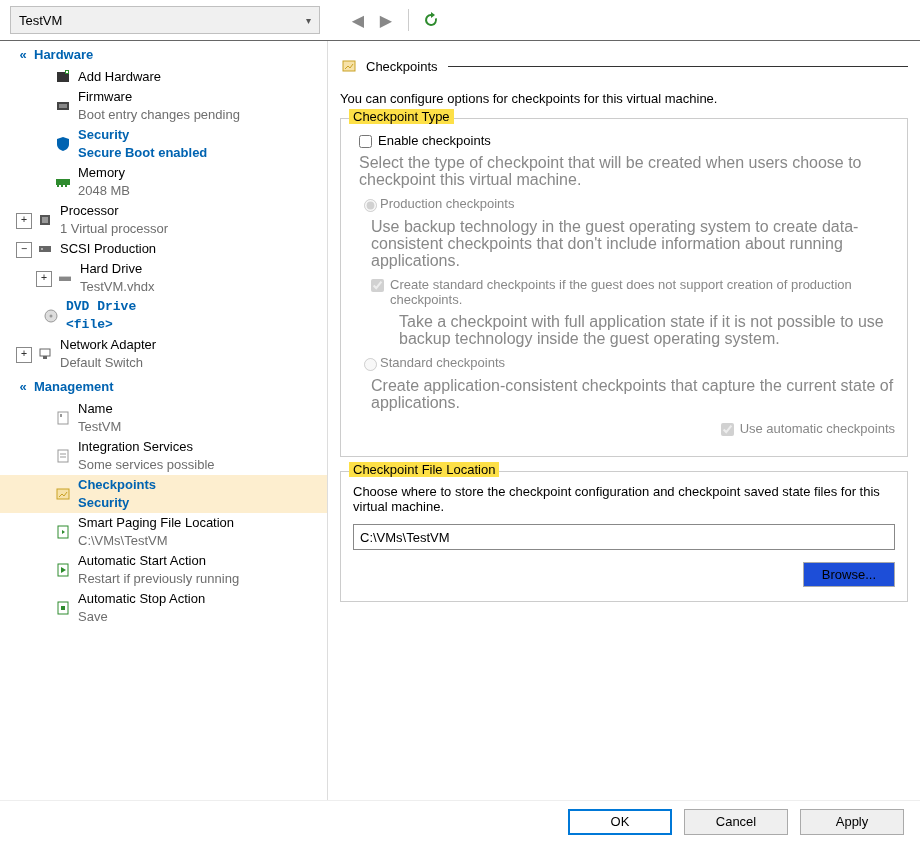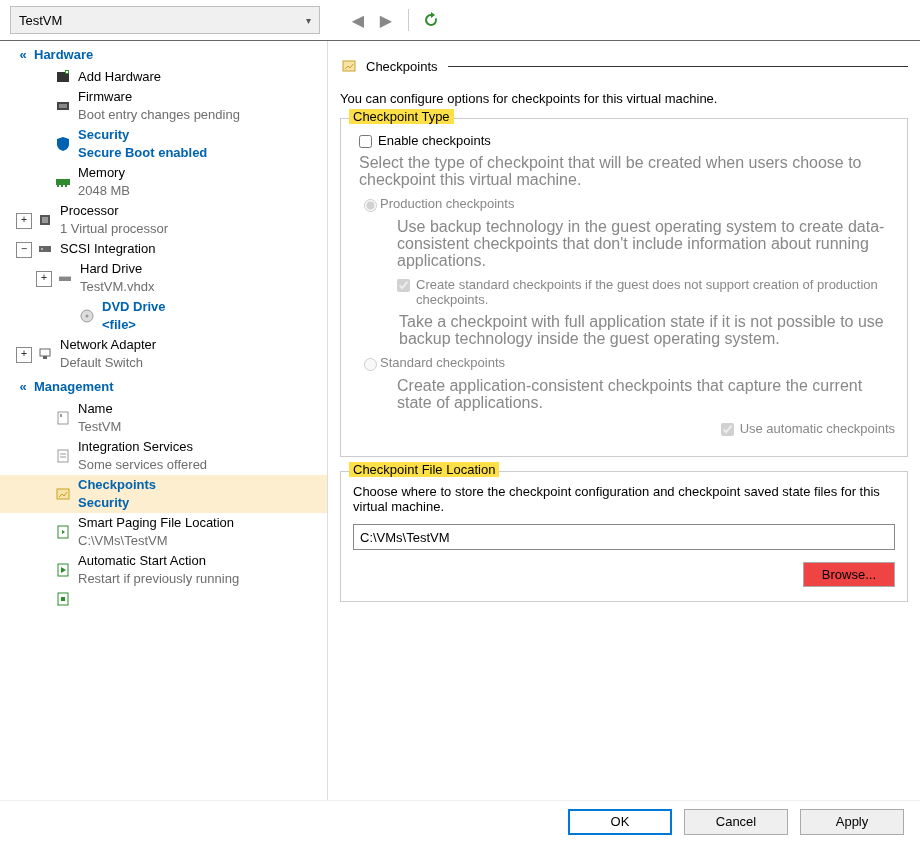--- a/index.html
+++ b/index.html
@@ -117,21 +117,21 @@
     align-items:center;
     justify-content:center;
   }
   .tree-item .lbls { display:flex; flex-direction:column; }
   .tree-item .title { color:#000; }
   .tree-item .title.blue { color:#0063b1; font-weight:bold; }
   .tree-item .sub { color:#6e6e6e; }
   .tree-item .sub.blue { color:#0063b1; font-weight:bold; }
   .tree-item.selected { background:#fdeecf; }
   .ind1 { padding-left: 36px; }
-  .ind2 { padding-left: 60px; }
+  .ind2 { padding-left: 24px; font-family: Liberation Mono, monospace; }
   .ind0 { padding-left: 16px; }
 
   
   .panel-header {
     display:flex;
     align-items:center;
     margin: 4px 0 16px 0;
   }
   .panel-header .ico {
     width:18px; height:18px; margin-right:8px;
@@ -156,34 +156,34 @@
     left:8px;
     background:#fde047;
     padding: 0 4px;
     color:#000;
   }
   .ckrow { display:flex; align-items:flex-start; margin: 6px 0; }
   .ckrow input[type=checkbox], .ckrow .radio { margin: 2px 6px 0 0; }
   .disabled { color:#888; }
   .subtext { color:#888; margin: 4px 0 8px 20px; font-size:16px; line-height:17px;}
   .lvl1 { margin-left: 6px; }
-  .lvl2 { margin-left: 44px; }
+  .lvl2 { margin-left: 18px; }
   .lvl3 { margin-left: 46px; }
   .path-input {
     width: 100%;
     box-sizing: border-box;
     height: 26px;
     padding: 2px 6px;
     border: 1px solid #888;
     font: inherit;
     margin: 6px 0;
   }
   .browse-row { text-align: right; margin-top: 6px;}
   .browse-btn {
-    background: #ef4444;
+    background: #1d4ed8;
     border: 1px solid #aaa;
     padding: 4px 18px;
     font: inherit;
   }
   
   .bottom {
     height: 42px;
     display:flex;
     justify-content:flex-end;
     align-items:center;
@@ -312,21 +312,21 @@
 
     <div class="tree-item ind0">
       <span class="exp">−</span>
       <span class="ico">
         <svg width="16" height="16">
             <rect x="2" y="5" width="12" height="6" fill="#666"></rect>
             <circle cx="5" cy="8" r="1" fill="#ccc"></circle>
           </svg>
       </span>
       <div class="lbls">
-        <span class="title">SCSI Integration</span>
+        <span class="title">SCSI Production</span>
       </div>
     </div>
 
     <div class="tree-item ind1">
       <span class="exp">+</span>
       <span class="ico">
         <svg width="16" height="16">
             <rect x="2" y="6" width="12" height="5" fill="#888"></rect>
             <rect x="2" y="6" width="12" height="1" fill="#ccc"></rect>
           </svg>
@@ -387,21 +387,21 @@
     <div class="tree-item ind1">
       <span class="exp blank"></span>
       <span class="ico">
         <svg width="16" height="16">
             <rect x="3" y="2" width="10" height="12" fill="none" stroke="#999"></rect>
             <path d="M5 6h6M5 9h6" stroke="#999"></path>
           </svg>
       </span>
       <div class="lbls">
         <span class="title">Integration Services</span>
-        <span class="sub">Some services offered</span>
+        <span class="sub">Some services possible</span>
       </div>
     </div>
 
     <div class="tree-item ind1 selected">
       <span class="exp blank"></span>
       <span class="ico">
         <svg width="16" height="16">
             <rect x="2" y="3" width="12" height="10" fill="#f7e2a8" stroke="#c9a227"></rect>
             <path d="M4 11l3-3 2 2 3-4" stroke="#c9a227" fill="none"></path>
           </svg>
@@ -441,20 +441,24 @@
     </div>
 
     <div class="tree-item ind1">
       <span class="exp blank"></span>
       <span class="ico">
         <svg width="16" height="16">
             <rect x="3" y="2" width="10" height="12" fill="none" stroke="#2e8b2e"></rect>
             <rect x="6" y="6" width="4" height="4" fill="#2e8b2e"></rect>
           </svg>
       </span>
+      <div class="lbls">
+        <span class="title">Automatic Stop Action</span>
+        <span class="sub">Save</span>
+      </div>
     </div>
 
   </div>
 
   <div class="right">
     <div class="panel-header">
       <span class="ico">
         <svg width="16" height="16">
             <rect x="2" y="3" width="12" height="10" fill="#f7e2a8" stroke="#c9a227"></rect>
             <path d="M4 11l3-3 2 2 3-4" stroke="#c9a227" fill="none"></path>

